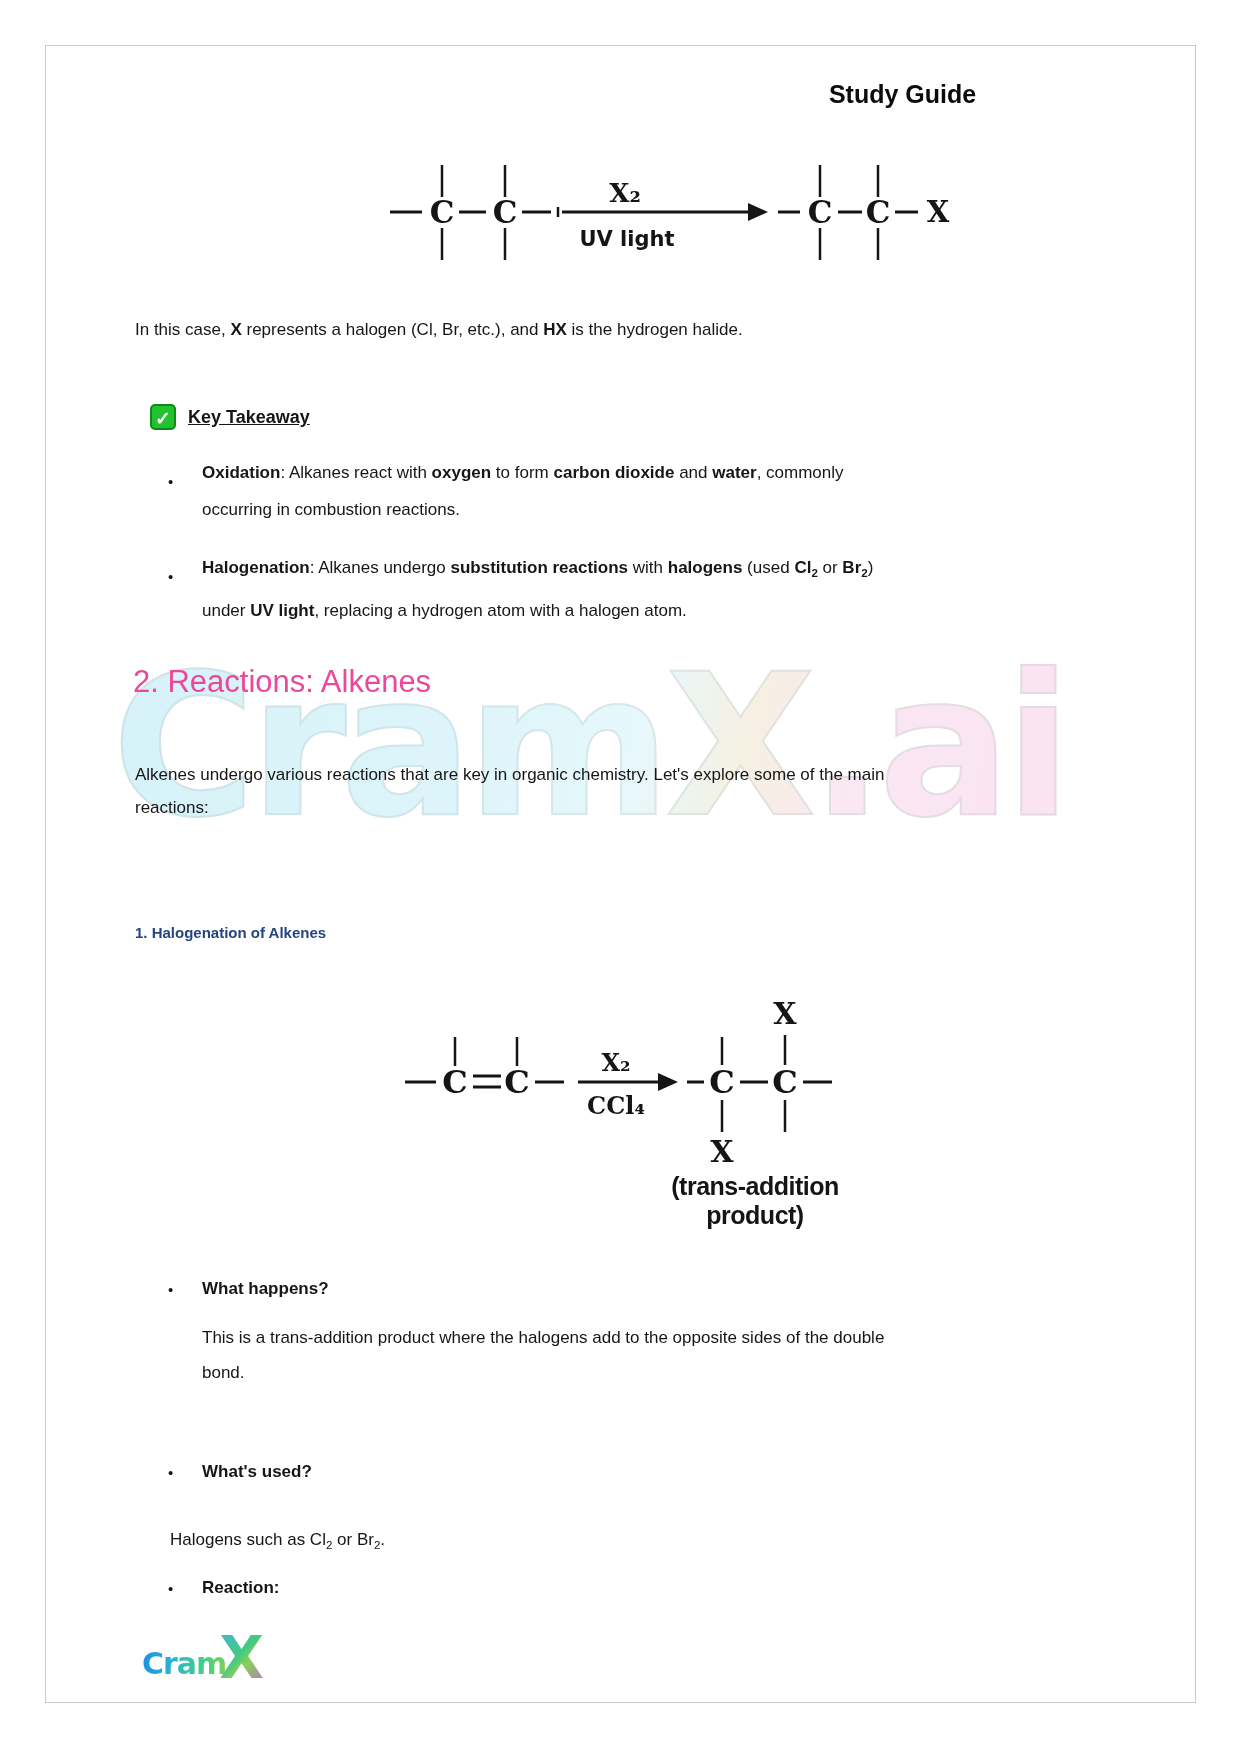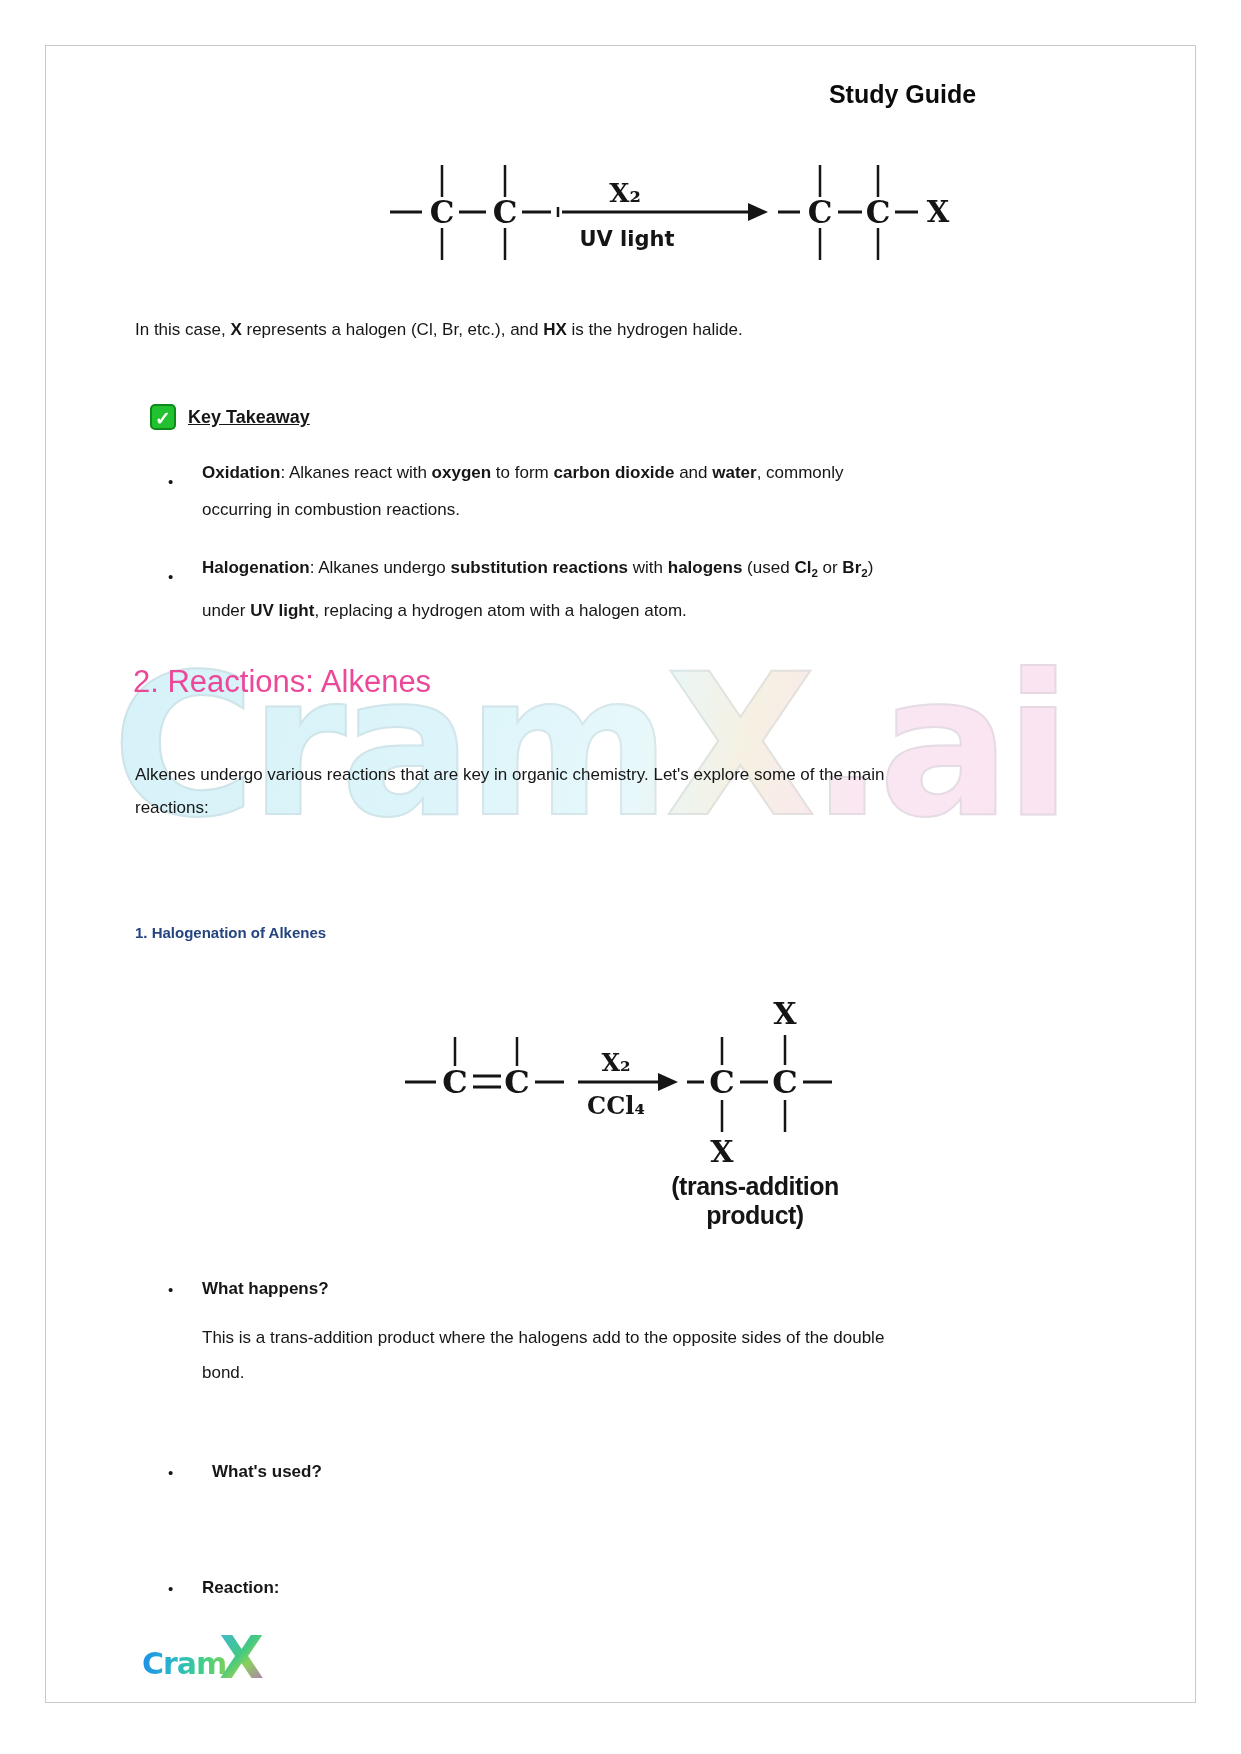--- a/index.html
+++ b/index.html
@@ -141,22 +141,23 @@
 
     <span class="dot" style="left:168px;top:1281px;">•</span>
     <div class="bullet-label" style="left:202px;top:1279px;">What happens?</div>
 
     <div class="p" style="left:170px;top:1320px;line-height:35px;">
       <div class="line indent1"><span>This is a trans-addition product where the halogens add to the opposite sides of the double</span></div>
       <div class="line indent1"><span>bond.</span></div>
     </div>
 
     <span class="dot" style="left:168px;top:1464px;">•</span>
-    <div class="bullet-label" style="left:202px;top:1462px;margin-left:10px;">What's used?</div>
+    <div class="bullet-label" style="left:202px;top:1462px;">What's used?</div>
 
+    <p class="p" style="left:170px;top:1506px;width:700px;"><span>Halogens such as Cl</span><sub>2</sub><span> or Br</span><sub>2</sub><span>.</span></p>
 
     <span class="dot" style="left:168px;top:1580px;">•</span>
     <div class="bullet-label" style="left:202px;top:1578px;">Reaction:</div>
 
     <div class="logo">
       <span class="logo-cram">Cram</span>
       <span class="logo-x">X</span>
     </div>
 
   </div>

